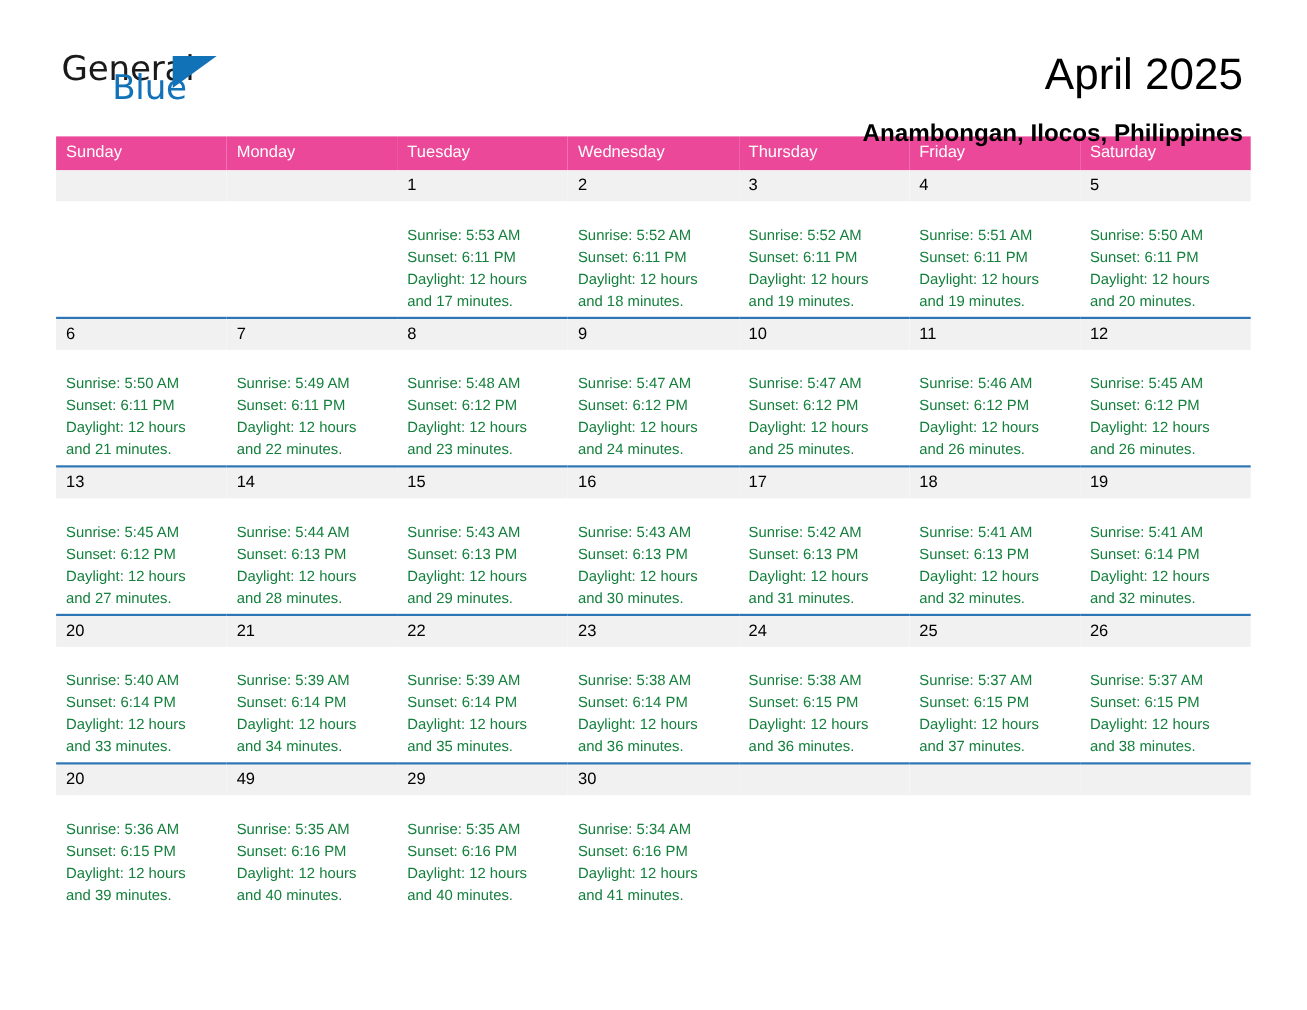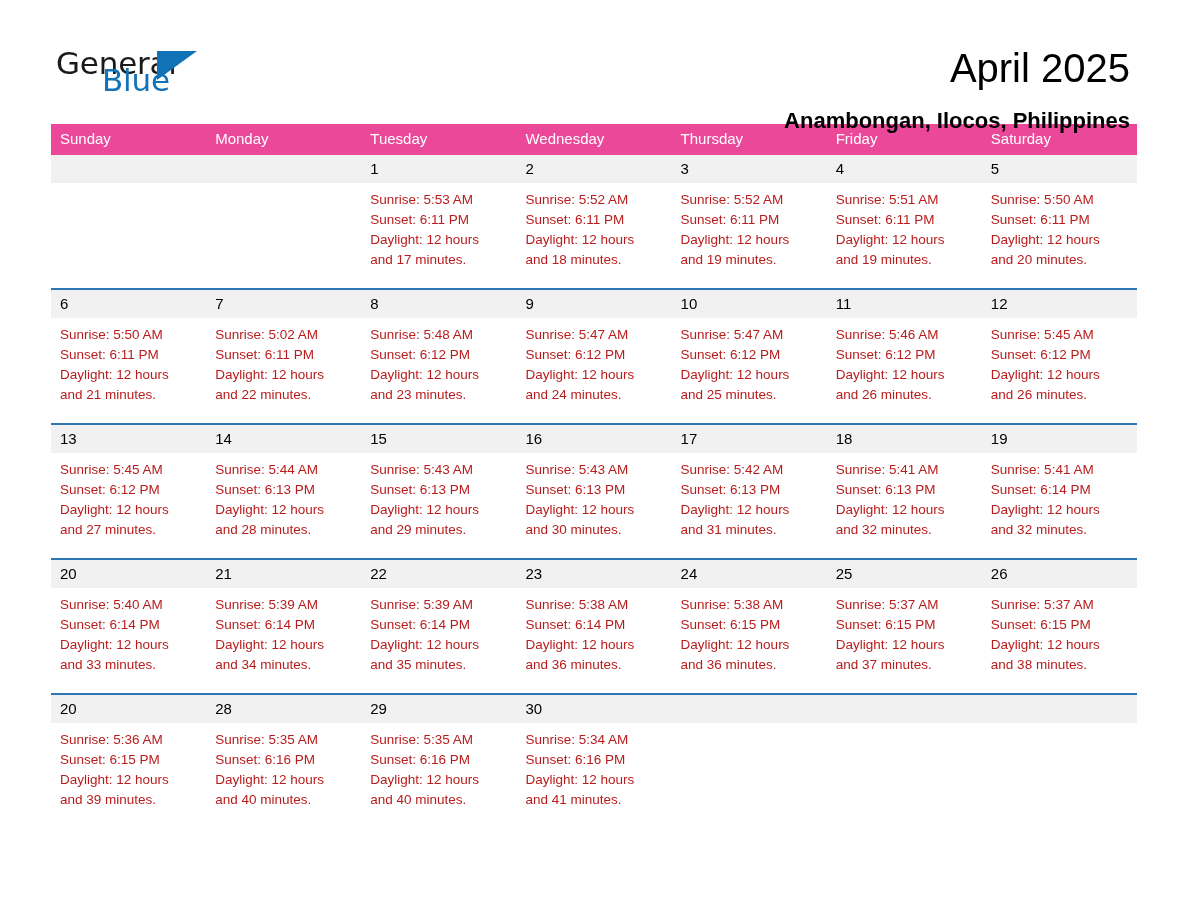--- a/index.html
+++ b/index.html
@@ -118,24 +118,24 @@
     font-size: 15px;
     color: #000;
     padding: 5px 0 6px 9px;
     line-height: 1.15;
     min-height: 15px;
   }
   .daynum.empty {
     color: transparent;
   }
   .details {
-    padding: 7px 8px 0 9px;
+    padding: 21px 8px 0 9px;
     font-size: 13.5px;
     line-height: 20px;
-    color: #b91c1c;
+    color: #15803d;
   }
   .details div { white-space: nowrap; }
 </style>
 </head>
 <body>
 
 <div class="page">
 
   <div class="header">
     <div class="brand">
@@ -219,21 +219,21 @@
             <div class="details">
               <div>Sunrise: 5:50 AM</div>
               <div>Sunset: 6:11 PM</div>
               <div>Daylight: 12 hours</div>
               <div>and 21 minutes.</div>
             </div>
           </td>
           <td>
             <div class="daynum">7</div>
             <div class="details">
-              <div>Sunrise: 5:02 AM</div>
+              <div>Sunrise: 5:49 AM</div>
               <div>Sunset: 6:11 PM</div>
               <div>Daylight: 12 hours</div>
               <div>and 22 minutes.</div>
             </div>
           </td>
           <td>
             <div class="daynum">8</div>
             <div class="details">
               <div>Sunrise: 5:48 AM</div>
               <div>Sunset: 6:12 PM</div>
@@ -412,21 +412,21 @@
           <td>
             <div class="daynum">20</div>
             <div class="details">
               <div>Sunrise: 5:36 AM</div>
               <div>Sunset: 6:15 PM</div>
               <div>Daylight: 12 hours</div>
               <div>and 39 minutes.</div>
             </div>
           </td>
           <td>
-            <div class="daynum">28</div>
+            <div class="daynum">49</div>
             <div class="details">
               <div>Sunrise: 5:35 AM</div>
               <div>Sunset: 6:16 PM</div>
               <div>Daylight: 12 hours</div>
               <div>and 40 minutes.</div>
             </div>
           </td>
           <td>
             <div class="daynum">29</div>
             <div class="details">

